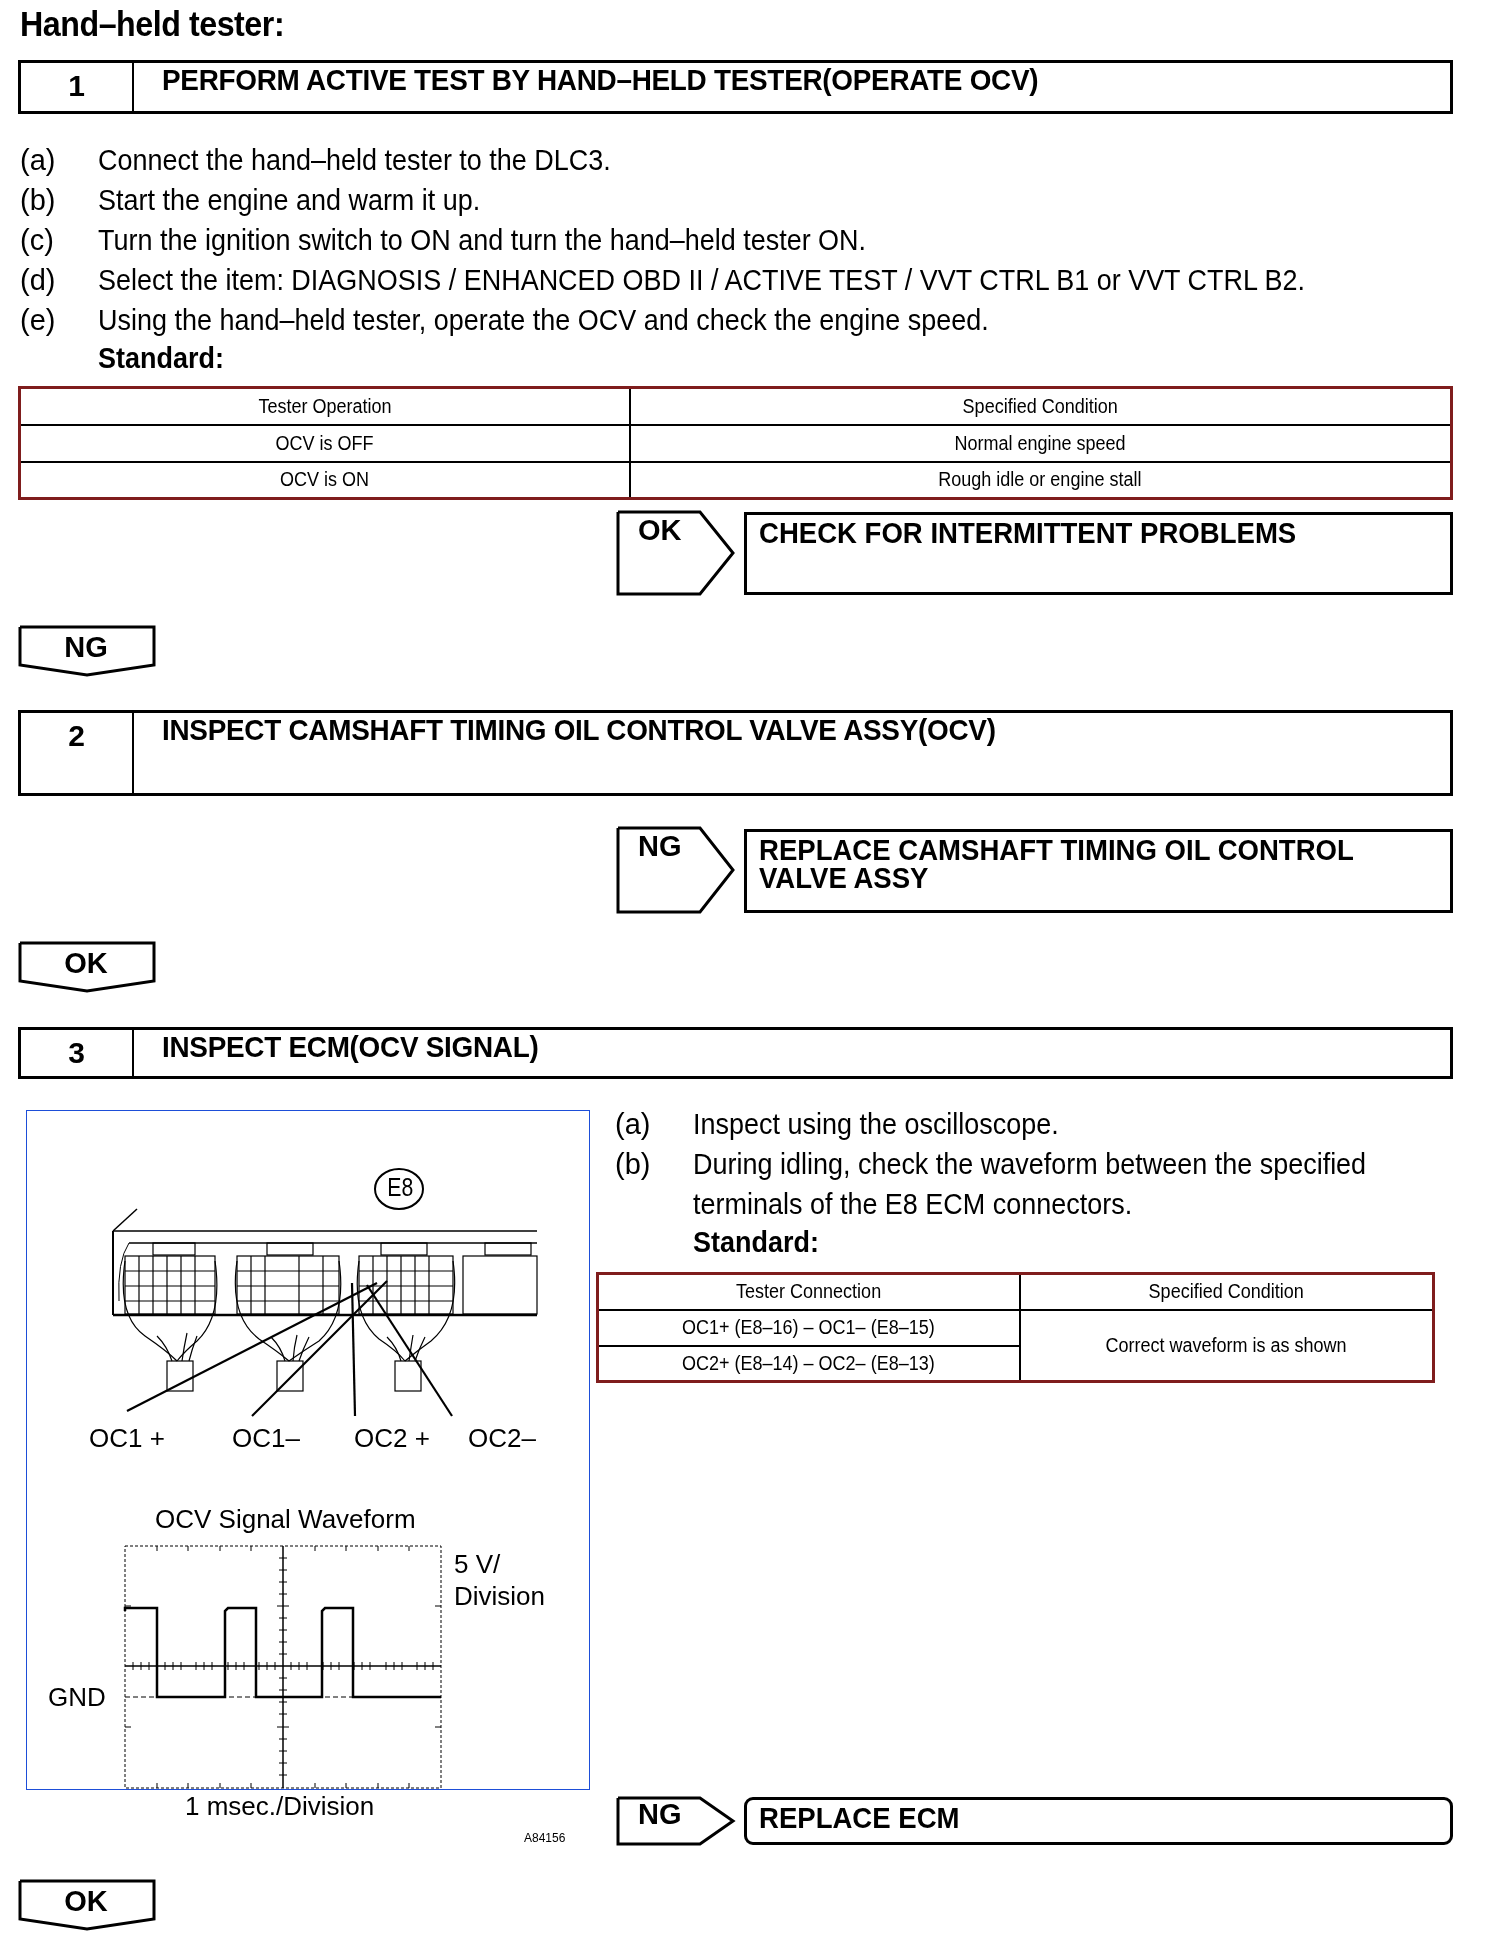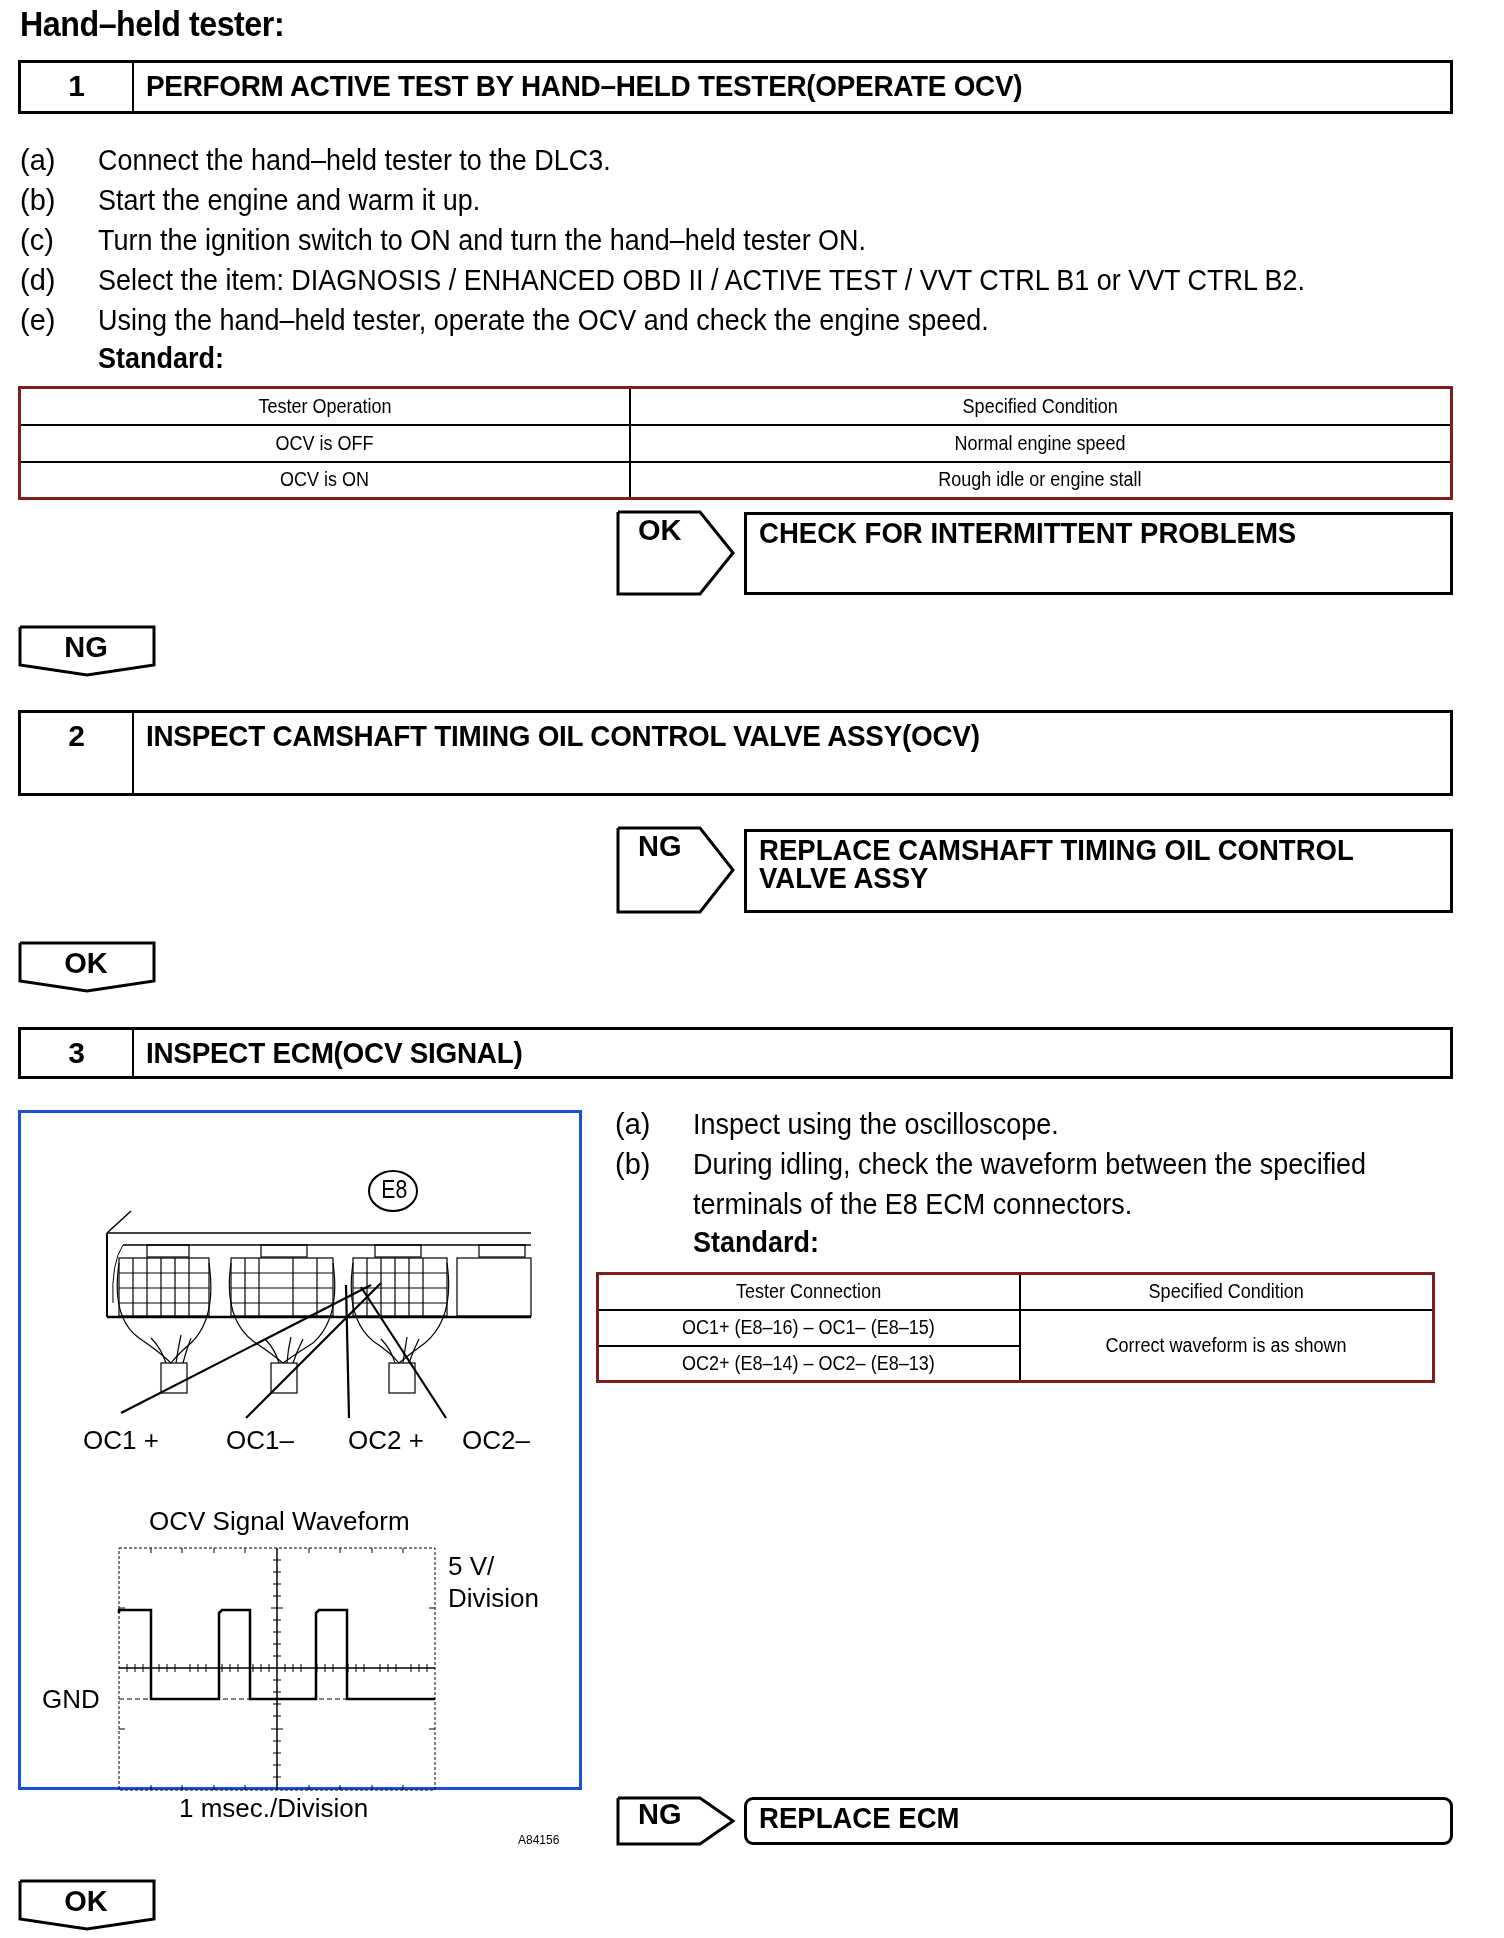--- a/index.html
+++ b/index.html
@@ -40,23 +40,24 @@
       box-sizing: border-box;
       font-weight: bold;
       font-size: 30px;
       text-align: center;
       padding-top: 6px;
     }
     .step-title {
       flex: 1;
       font-weight: bold;
       font-size: 30px;
-      padding: 6px 0 0 12px;
+      padding: 0 0 0 12px;
       white-space: nowrap;
       letter-spacing: -0.3px;
+      margin-left: 16px;
     }
     .step-title span {
       display: inline-block;
       transform: scaleX(0.93);
       transform-origin: left center;
     }
 
     
     .list-line {
       position: absolute;
@@ -131,23 +132,23 @@
       position: absolute;
       left: 0; width: 136px; top: 6px;
       text-align: center;
       font-size: 29px;
       font-weight: bold;
     }
 
     
     .figure-box {
       position: absolute;
-      left: 18px; top: 1110px;
+      left: 26px; top: 1110px;
       width: 564px; height: 680px;
-      border: 3px solid #1d4ed8;
+      border: 1px solid #1d4ed8;
       box-sizing: border-box;
     }
     .fig-text { position: absolute; white-space: nowrap; font-size: 26px; }
     .fig-code { position: absolute; font-size: 12px; }
   </style>
 </head>
 <body>
 
 <div class="abs page-title">Hand–held tester:</div>
 

